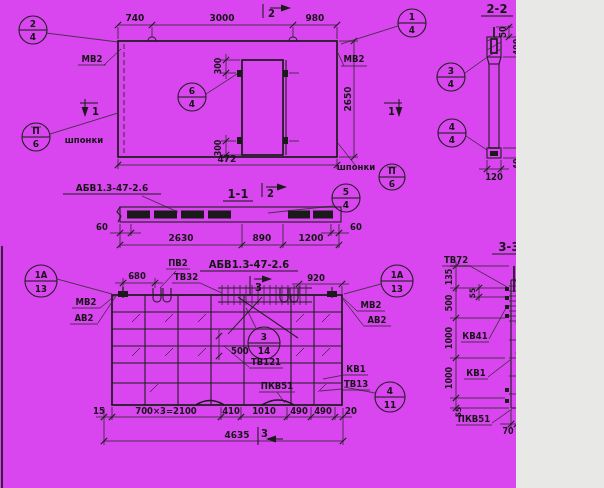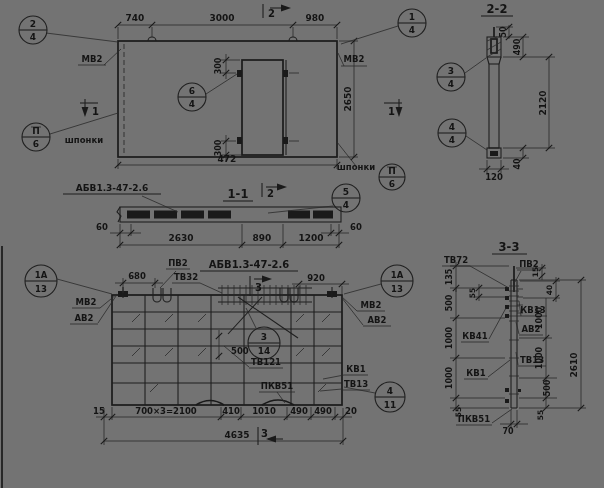--- a/index.html
+++ b/index.html
@@ -1,16 +1,16 @@
 <!DOCTYPE html>
 <html><head>
 <meta charset="utf-8">
 <style>
   html,body{margin:0;padding:0;background:#e8e8e6;}
-  #stage{position:relative;width:604px;height:488px;background:#737373;overflow:hidden;}
+  #stage{position:relative;width:516px;height:488px;background:#d946ef;overflow:hidden;}
   svg{position:absolute;left:0;top:0;}
   .ln{stroke:#1f1f1f;stroke-width:1.1;fill:none;}
   .lnt{stroke:#1a1a1a;stroke-width:1.7;fill:none;}
   .dim{stroke:#2a2a2a;stroke-width:0.8;fill:none;}
   .dsh{stroke-dasharray:5 3;stroke-width:0.9;}
   .fil{fill:#1a1a1a;stroke:none;}
   text{font-family:"DejaVu Sans",sans-serif;fill:#141414;font-weight:bold;}
   .t75{font-size:7.5px}.t8{font-size:8px;}.t85{font-size:8.5px;}.t9{font-size:9px;}.t10{font-size:10px;}.t11{font-size:11.5px;}
   .mid{text-anchor:middle;}
 </style>

